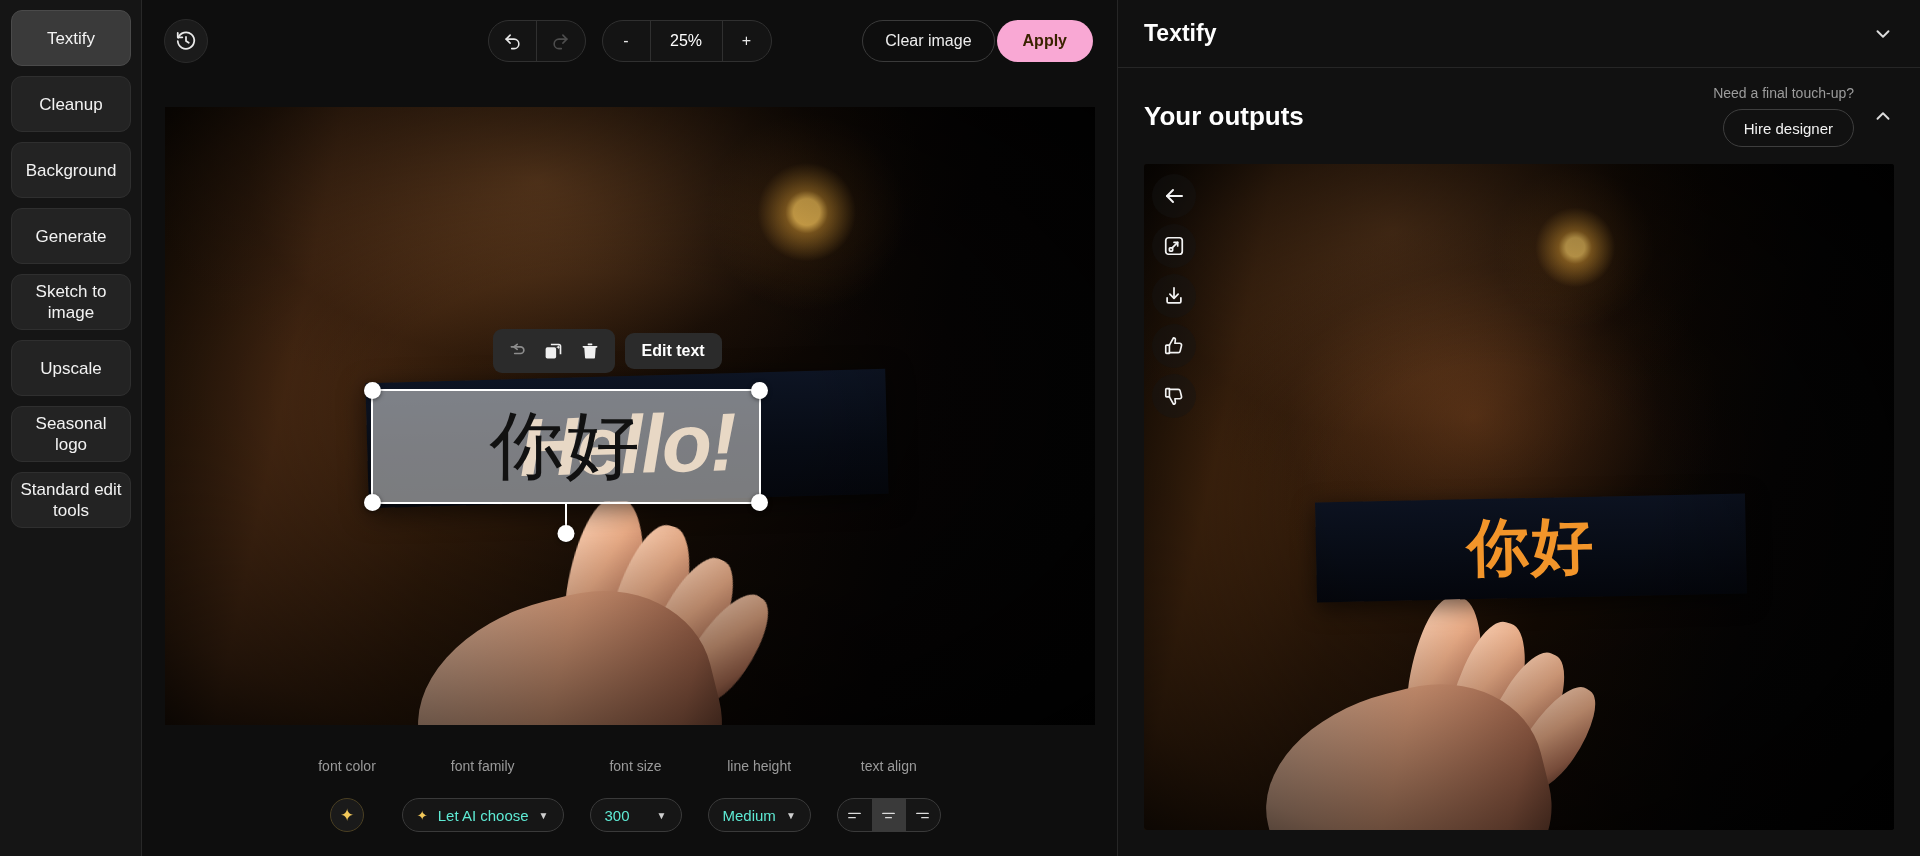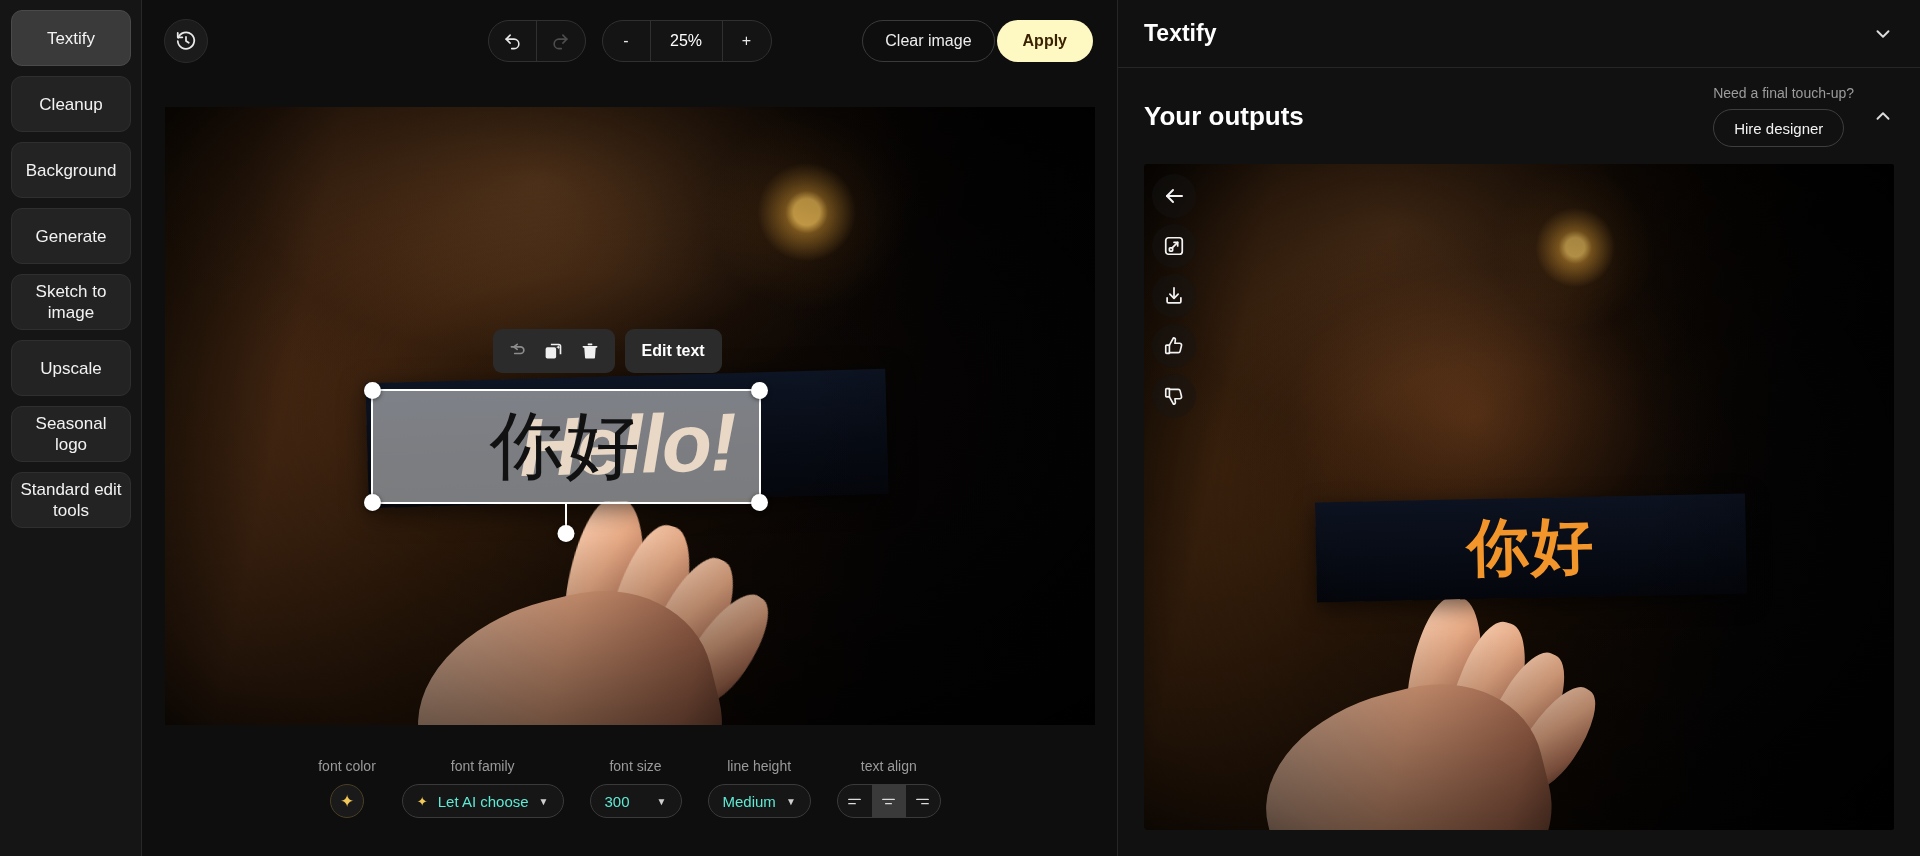--- a/index.html
+++ b/index.html
@@ -79,21 +79,21 @@
     display: flex; align-items: center; gap: 2px;
   }
   .btn-outline {
     height: 42px; padding: 0 22px; border-radius: 21px;
     background: transparent; border: 1px solid #3a3a3a;
     color: #ededed; font-size: 16px;
     display: flex; align-items: center; cursor: pointer;
   }
   .btn-apply {
     height: 42px; padding: 0 26px; border-radius: 21px;
-    background: #fef9c3; color: #3a2200; border: none;
+    background: #f9a8d4; color: #3a2200; border: none;
     font-size: 16px; font-weight: 600;
     display: flex; align-items: center; cursor: pointer;
   }
 
   
   .canvas-wrap {
     flex: 1 1 auto;
     display: flex; align-items: flex-start; justify-content: center;
     padding-top: 25px;
     position: relative;
@@ -192,32 +192,32 @@
     padding: 7px 10px;
   }
   .obj-ico {
     width: 30px; height: 30px; border-radius: 6px;
     display: flex; align-items: center; justify-content: center;
     color: #f0f0f0; cursor: pointer;
   }
   .obj-ico.dim { color: #8d8d8d; }
   .obj-edit {
     background: #2b2b2b; border-radius: 9px;
-    height: 44px; padding: 3px 17px;
+    height: 36px; padding: 3px 17px;
     display: flex; align-items: center;
     color: #fff; font-size: 16px; font-weight: 600; cursor: pointer;
   }
 
   
   .fontbar {
     flex: 0 0 108px; height: 108px;
     display: flex; align-items: flex-start; justify-content: center;
     gap: 26px; padding-top: 10px;
   }
-  .fgroup { display: flex; flex-direction: column; align-items: center; gap: 10px; }
+  .fgroup { display: flex; flex-direction: column; align-items: center; gap: 24px; }
   .flabel { font-size: 14px; color: #9a9a9a; }
   .fsparkle {
     width: 34px; height: 34px; border-radius: 50%;
     border: 1px solid #4a3f22; background: #1a1a1a;
     display: flex; align-items: center; justify-content: center;
     font-size: 17px; cursor: pointer;
   }
   .fselect {
     height: 34px; border-radius: 17px;
     border: 1px solid #3a3a3a; background: #161616;
@@ -254,21 +254,21 @@
   .rhead-title { font-size: 23px; font-weight: 700; color: #ffffff; }
   .chev { color: #dcdcdc; cursor: pointer; font-size: 18px; }
 
   .rsub {
     flex: 0 0 96px; height: 96px;
     display: flex; align-items: center; justify-content: space-between;
     padding: 0 26px;
   }
   .rsub-title { font-size: 26px; font-weight: 700; color: #fff; }
   .rsub-right { display: flex; align-items: center; gap: 18px; }
-  .touchup { display: flex; flex-direction: column; align-items: flex-start; gap: 8px; }
+  .touchup { display: flex; flex-direction: column; align-items: flex-end; gap: 8px; }
   .touchup-label { font-size: 14px; color: #9c9c9c; }
   .hire {
     height: 38px; padding: 0 20px; border-radius: 19px;
     border: 1px solid #3e3e3e; background: transparent;
     color: #f2f2f2; font-size: 15px;
     display: flex; align-items: center; cursor: pointer;
   }
 
   .routput {
     margin: 0 26px 26px 26px;

